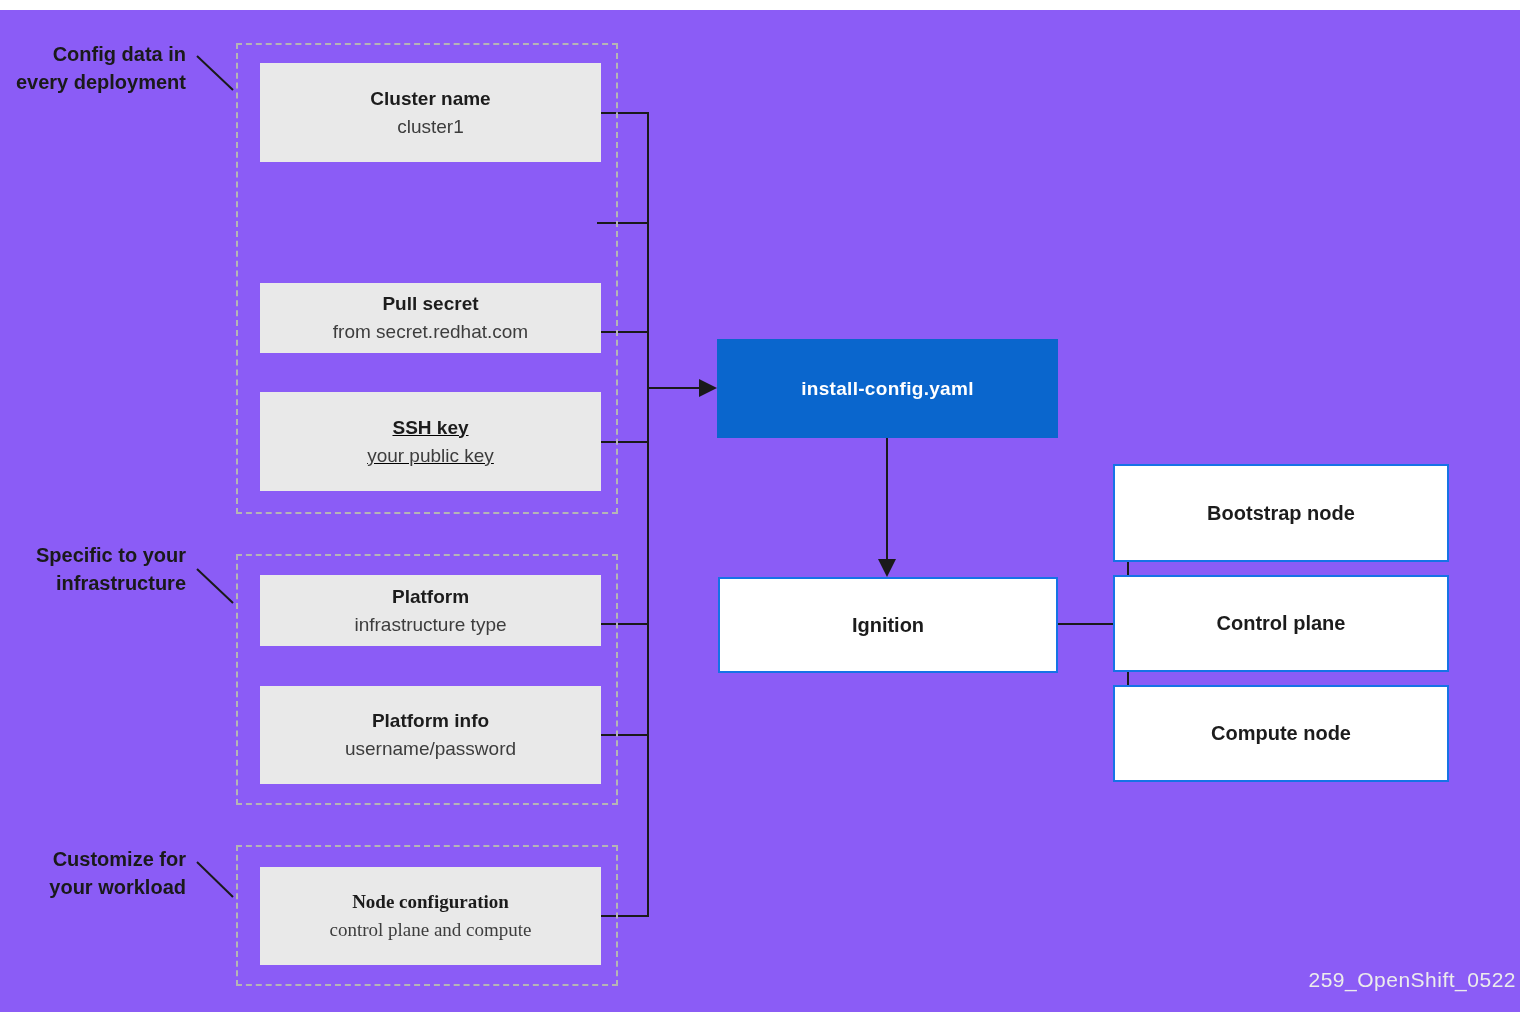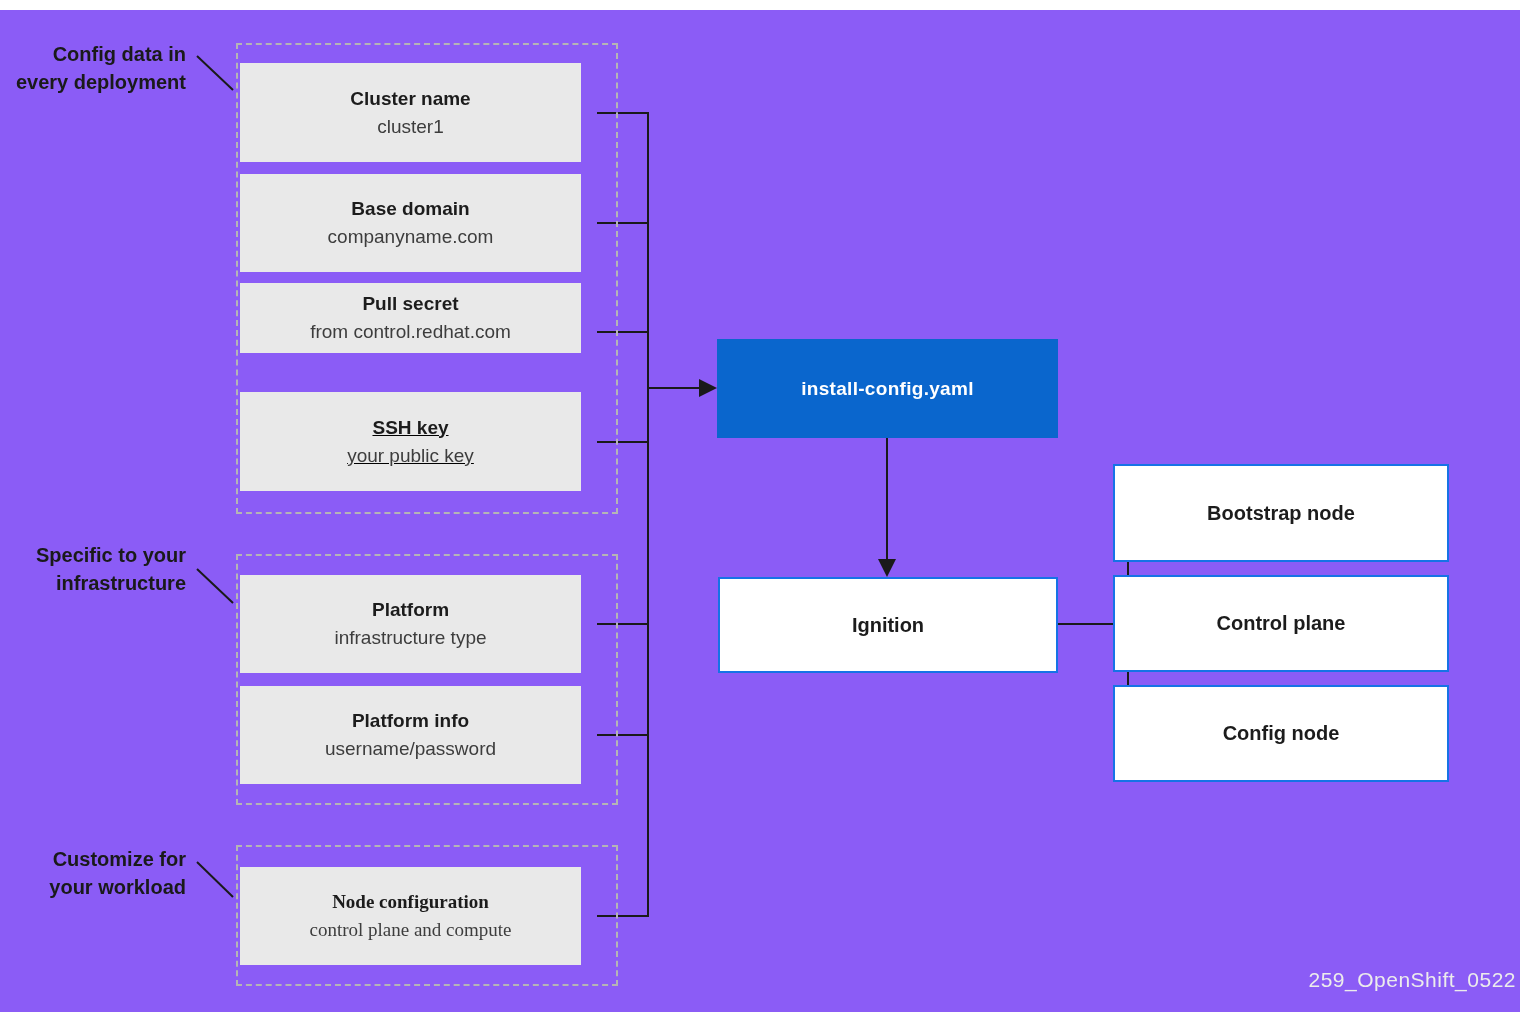--- a/index.html
+++ b/index.html
@@ -13,21 +13,21 @@
 
   .side-label {
     position:absolute; left:0; width:186px; text-align:right;
     font-size:20px; font-weight:700; line-height:28px; color:#1a1a1a;
   }
   .dashed-group {
     position:absolute; left:236px; width:382px;
     border:2px dashed #b5b5b5; box-sizing:border-box; background:transparent;
   }
   .gray-box {
-    position:absolute; left:240px; width:341px; height:99px;
+    position:absolute; left:260px; width:341px; height:99px;
     background:#e9e9e9; display:flex; flex-direction:column;
     align-items:center; justify-content:center; text-align:center;
   }
   .gray-box .title { font-size:19px; font-weight:700; color:#1c1c1c; line-height:28px; }
   .gray-box .subtitle { font-size:19px; font-weight:400; color:#3d3d3d; line-height:28px; }
 
   .blue-box {
     position:absolute; left:717px; top:329px; width:341px; height:99px;
     background:#0a66cd; color:#ffffff; font-size:19px; font-weight:600;
     display:flex; align-items:center; justify-content:center; letter-spacing:.3px;
@@ -103,46 +103,42 @@
   </div>
 
   <div class="dashed-group" style="top:33px; height:471px;"></div>
   <div class="dashed-group" style="top:544px; height:251px;"></div>
   <div class="dashed-group" style="top:835px; height:141px;"></div>
 
   <div class="gray-box" style="top:53px;">
     <div class="title">Cluster name</div>
     <div class="subtitle">cluster1</div>
   </div>
-  <div class="gray-box" style="top:164px; height:98px;">
-    <div class="title">Base domain</div>
-    <div class="subtitle">companyname.com</div>
-  </div>
   <div class="gray-box" style="top:273px; height:70px;">
     <div class="title">Pull secret</div>
-    <div class="subtitle">from control.redhat.com</div>
+    <div class="subtitle">from secret.redhat.com</div>
   </div>
   <div class="gray-box" style="top:382px;text-decoration:underline;">
     <div class="title">SSH key</div>
     <div class="subtitle">your public key</div>
   </div>
-  <div class="gray-box" style="top:565px; height:98px;">
+  <div class="gray-box" style="top:565px; height:71px;">
     <div class="title">Platform</div>
     <div class="subtitle">infrastructure type</div>
   </div>
   <div class="gray-box" style="top:676px; height:98px;">
     <div class="title">Platform info</div>
     <div class="subtitle">username/password</div>
   </div>
   <div class="gray-box" style="top:857px; height:98px;font-family:Liberation Serif, serif;">
     <div class="title">Node configuration</div>
     <div class="subtitle">control plane and compute</div>
   </div>
 
   <div class="blue-box">install-config.yaml</div>
   <div class="outline-box ignition">Ignition</div>
   <div class="outline-box node-box node-bootstrap">Bootstrap node</div>
   <div class="outline-box node-box node-control">Control plane</div>
-  <div class="outline-box node-box node-compute">Config node</div>
+  <div class="outline-box node-box node-compute">Compute node</div>
 
   <div class="watermark">259_OpenShift_0522</div>
 
 </div>
 
 </body></html>

